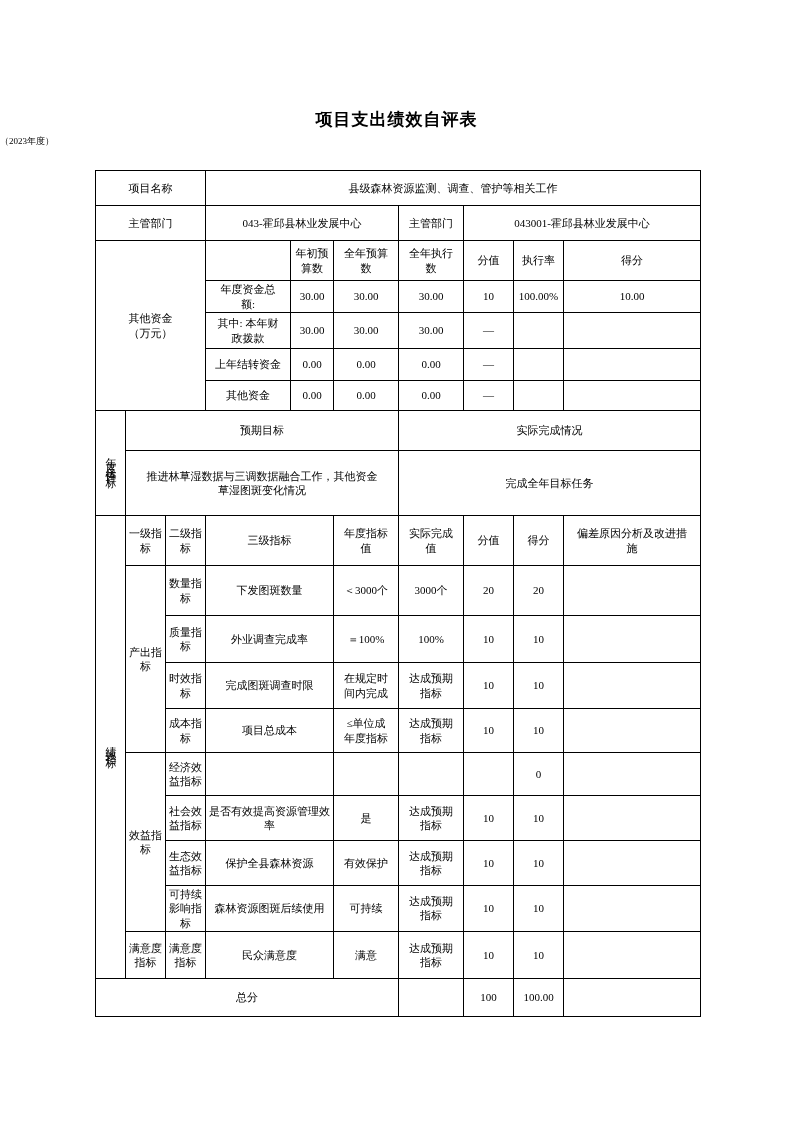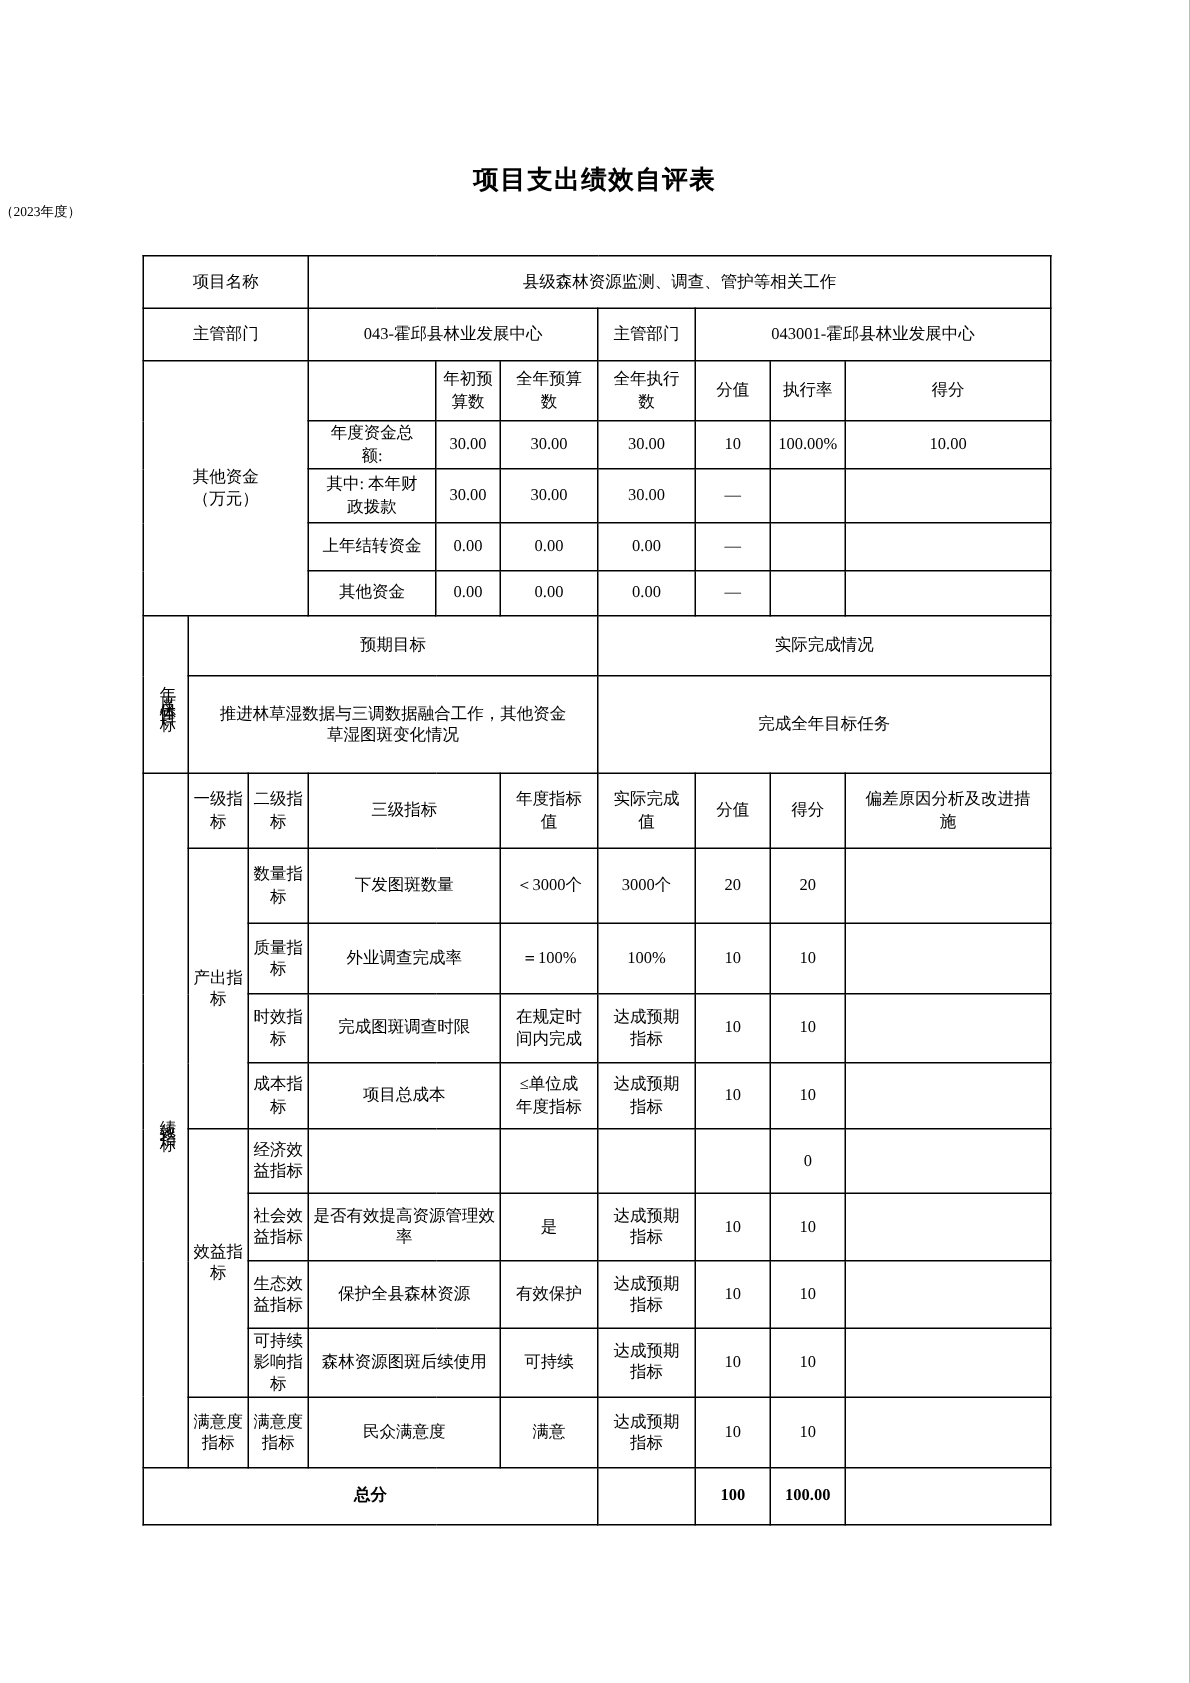--- a/index.html
+++ b/index.html
@@ -42,21 +42,21 @@
   table.eval td {
     border: 1px solid #000;
     text-align: center;
     vertical-align: middle;
     white-space: pre-line;
     line-height: 1.3;
     padding: 1px 2px;
     overflow: hidden;
   }
   td.left { text-align: left; padding-left: 4px; }
-  td.bold, .bold { font-weight: bold; }
+  td.bold, .bold { font-weight: normal; }
   .vertical {
     display: inline-block;
     writing-mode: vertical-lr;
     text-orientation: upright;
     letter-spacing: 4px;
     line-height: 1;
   }
 </style>
 </head>
 <body>

